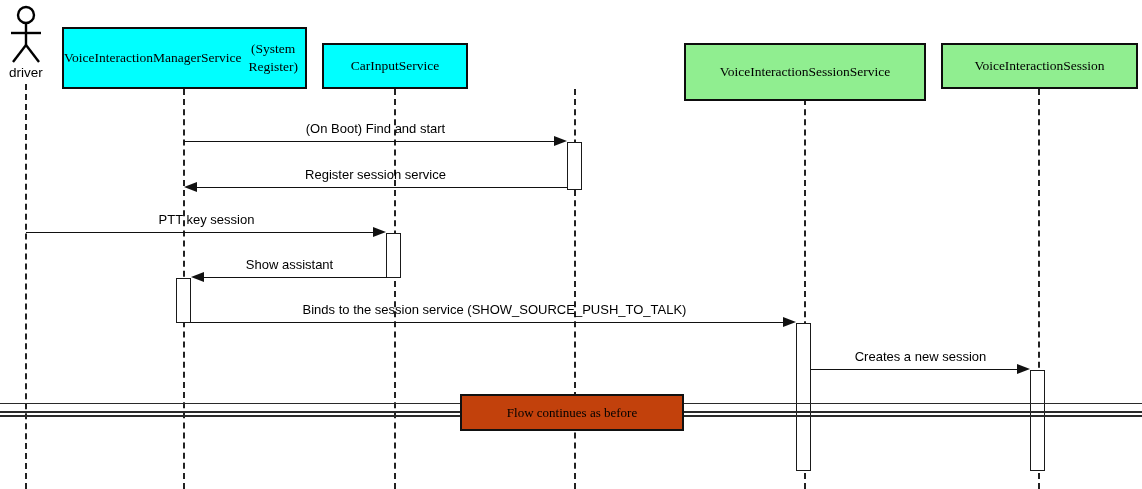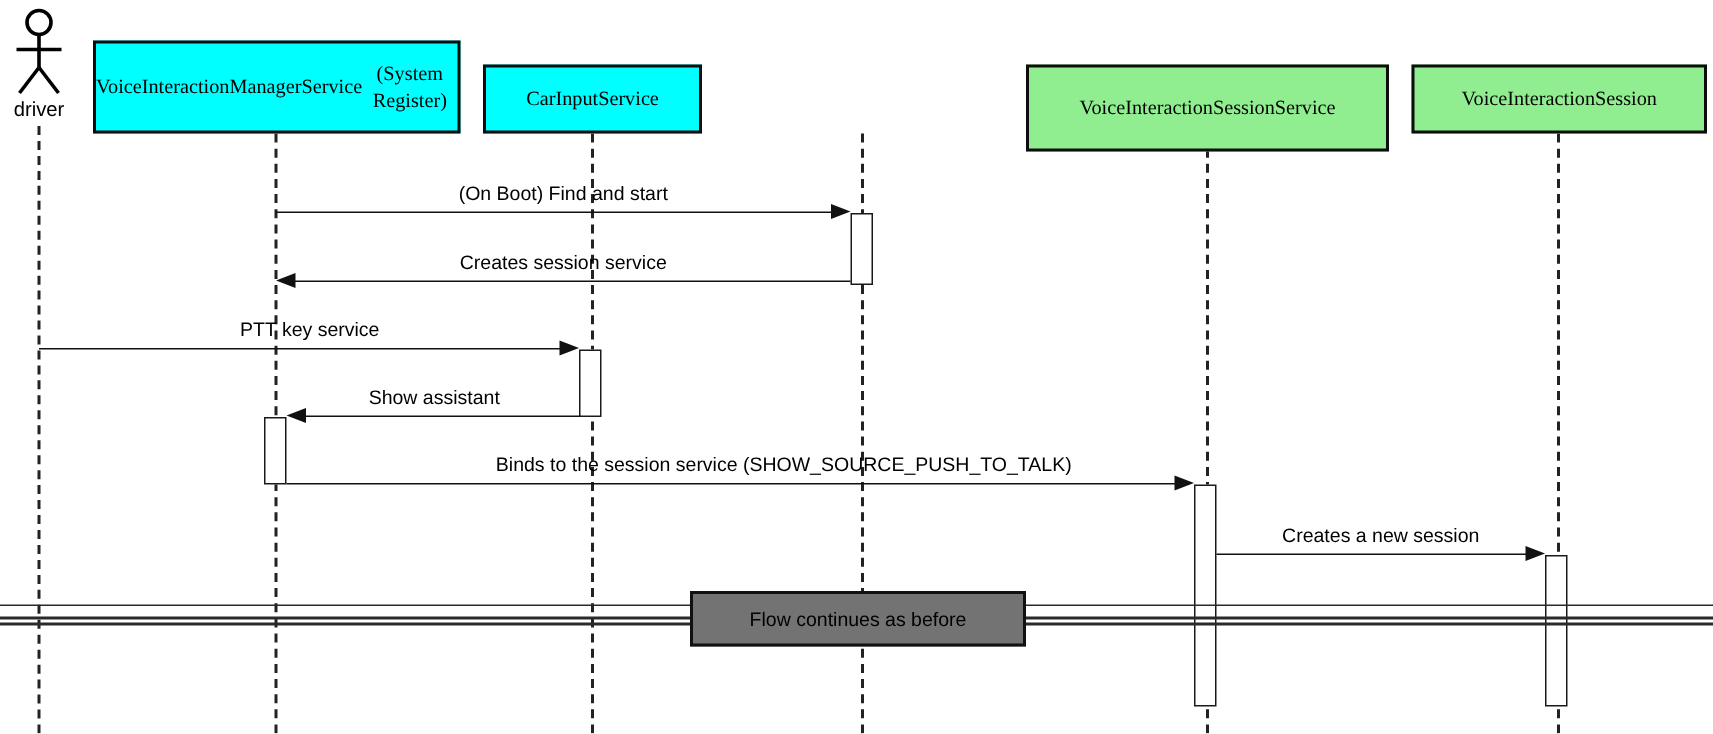--- a/index.html
+++ b/index.html
@@ -23,22 +23,22 @@
   
   .msg-line { position:absolute; height:0; border-top:1.7px solid #111; z-index:5; }
   .head-r { position:absolute; width:0; height:0; border-top:5.5px solid transparent;
             border-bottom:5.5px solid transparent; border-left:13px solid #111; z-index:6; }
   .head-l { position:absolute; width:0; height:0; border-top:5.5px solid transparent;
             border-bottom:5.5px solid transparent; border-right:13px solid #111; z-index:6; }
   .msg-label { position:absolute; font-size:13px; text-align:center; white-space:nowrap; z-index:6; }
   
   .divider-line { position:absolute; left:0; width:1142px; background:#2a2a2a; z-index:3; }
   .divider-box {
-    position:absolute; box-sizing:border-box; background:#737373; border:2px solid #111;
-    display:flex; align-items:center; justify-content:center; font-size:13px; z-index:7;
+    position:absolute; box-sizing:border-box; background:#c2410c; border:2px solid #111;
+    display:flex; align-items:center; justify-content:center; font-size:13px; z-index:7;font-family:Liberation Serif, serif;
   }
   
   .actor-figure { position:absolute; z-index:4; }
   .actor-label { position:absolute; font-size:13.5px; text-align:center; z-index:4; }
 </style>
 </head>
 <body>
 
 <div id="canvas">
 
@@ -75,33 +75,33 @@
   <div class="activation" style="left:567px;  top:142px; height:48px;"></div>
   <div class="activation" style="left:386px;  top:233px; height:45px;"></div>
   <div class="activation" style="left:176px;  top:278px; height:45px;"></div>
   <div class="activation" style="left:796px;  top:323px; height:148px;"></div>
   <div class="activation" style="left:1030px; top:370px; height:101px;"></div>
 
   <div class="msg-label" style="left:184px; top:121px; width:383px;">(On Boot) Find and start</div>
   <div class="msg-line" style="left:184px; top:141px; width:375px;"></div>
   <div class="head-r" style="left:554px; top:136px;"></div>
 
-  <div class="msg-label" style="left:184px; top:167px; width:383px;">Creates session service</div>
+  <div class="msg-label" style="left:184px; top:167px; width:383px;">Register session service</div>
   <div class="msg-line" style="left:192px; top:187px; width:375px;"></div>
   <div class="head-l" style="left:184px; top:182px;"></div>
 
-  <div class="msg-label" style="left:26px; top:212px; width:361px;">PTT key service</div>
+  <div class="msg-label" style="left:26px; top:212px; width:361px;">PTT key session</div>
   <div class="msg-line" style="left:26px; top:232px; width:353px;"></div>
   <div class="head-r" style="left:373px; top:227px;"></div>
 
   <div class="msg-label" style="left:192px; top:257px; width:195px;">Show assistant</div>
   <div class="msg-line" style="left:199px; top:277px; width:188px;"></div>
   <div class="head-l" style="left:191px; top:272px;"></div>
 
-  <div class="msg-label" style="left:192px; top:302px; width:605px;padding-left:28px;">Binds to the session service (SHOW_SOURCE_PUSH_TO_TALK)</div>
+  <div class="msg-label" style="left:192px; top:302px; width:605px;">Binds to the session service (SHOW_SOURCE_PUSH_TO_TALK)</div>
   <div class="msg-line" style="left:191px; top:322px; width:597px;"></div>
   <div class="head-r" style="left:783px; top:317px;"></div>
 
   <div class="msg-label" style="left:811px; top:349px; width:219px;">Creates a new session</div>
   <div class="msg-line" style="left:811px; top:369px; width:211px;"></div>
   <div class="head-r" style="left:1017px; top:364px;"></div>
 
   <div class="divider-line" style="top:403px; height:1.4px;"></div>
   <div class="divider-line" style="top:411px; height:2px;"></div>
   <div class="divider-line" style="top:415px; height:2px;"></div>

